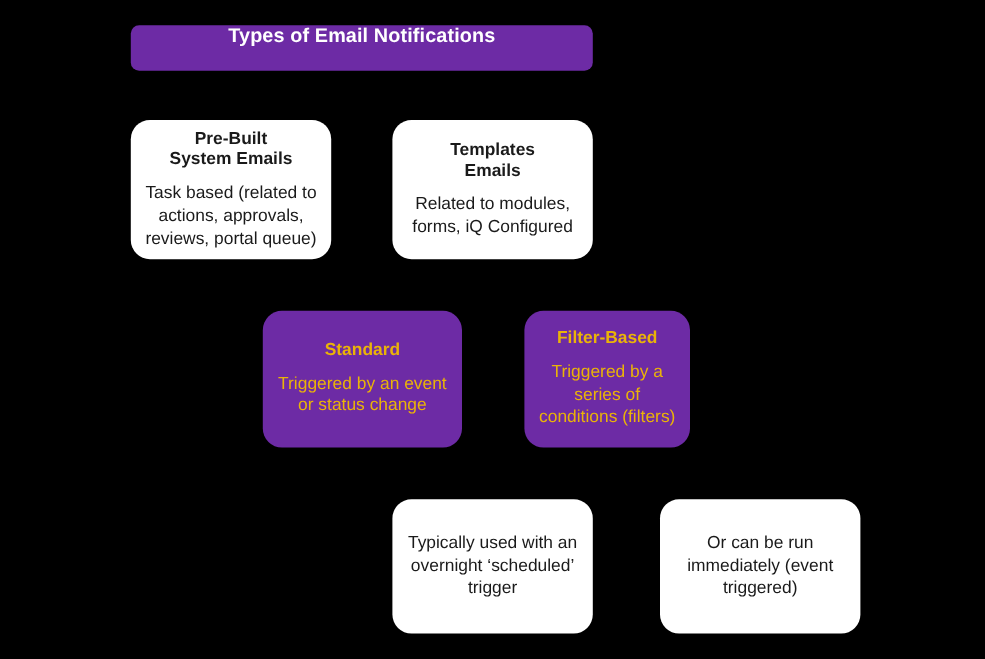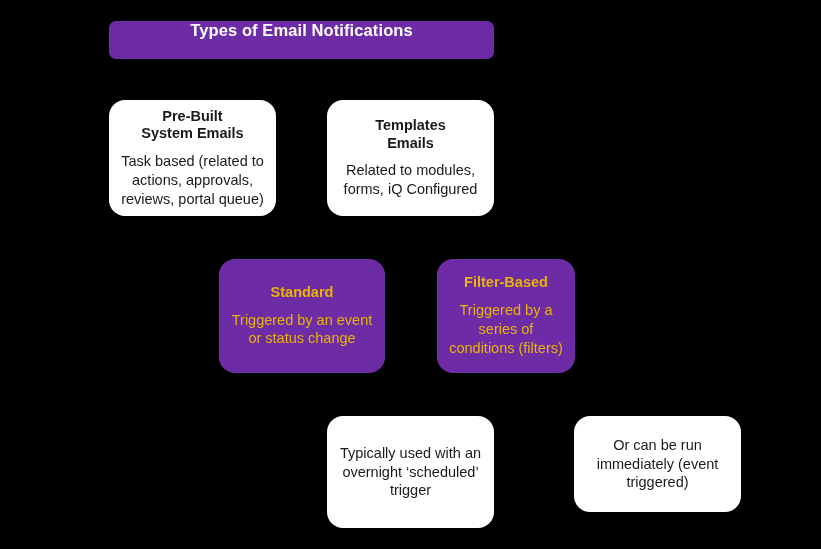--- a/index.html
+++ b/index.html
@@ -87,21 +87,21 @@
   .card.no-title .card-body { margin: 0; text-align: center; }
 
   
   #card-prebuilt   { left: 109px; top: 100px; width: 167px; height: 116px; align-items: center; }
   #card-configured { left: 327px; top: 100px; width: 167px; height: 116px; }
 
   #card-standard   { left: 219px; top: 259px; width: 166px; height: 114px; }
   #card-filter     { left: 437px; top: 259px; width: 138px; height: 114px; }
 
   #card-overnight  { left: 327px; top: 416px; width: 167px; height: 112px; }
-  #card-immediate  { left: 574px; top: 416px; width: 167px; height: 96px; }
+  #card-immediate  { left: 550px; top: 416px; width: 167px; height: 112px; }
 </style>
 </head>
 <body>
 
 <div class="canvas">
 
   <div class="title-banner">
     <span class="title-banner-text">Types of Email Notifications</span>
   </div>
 

